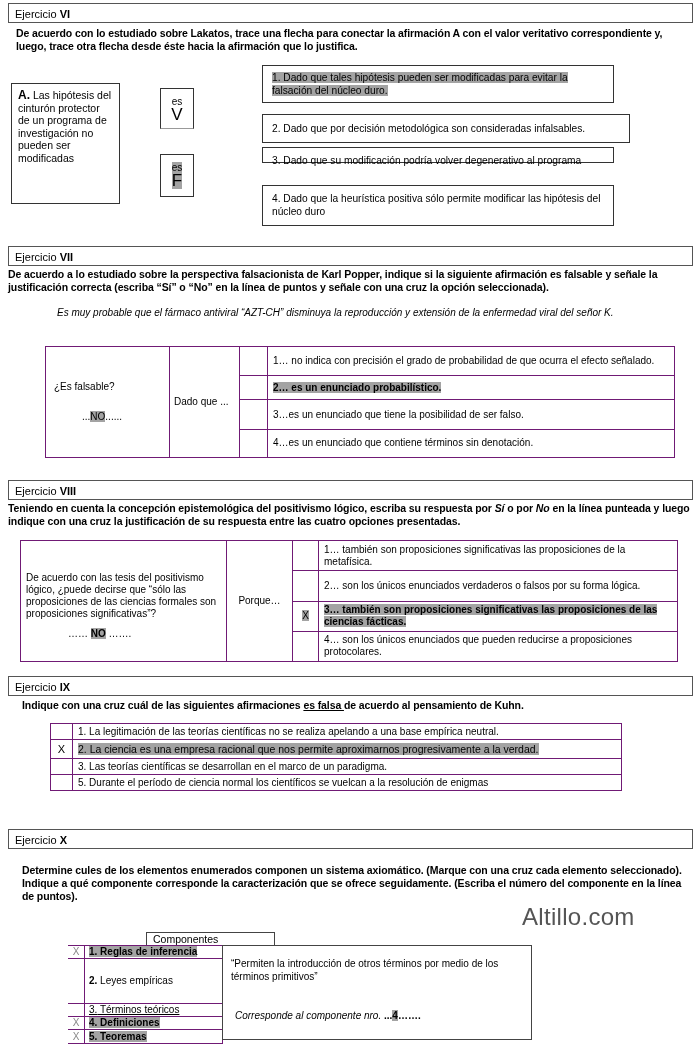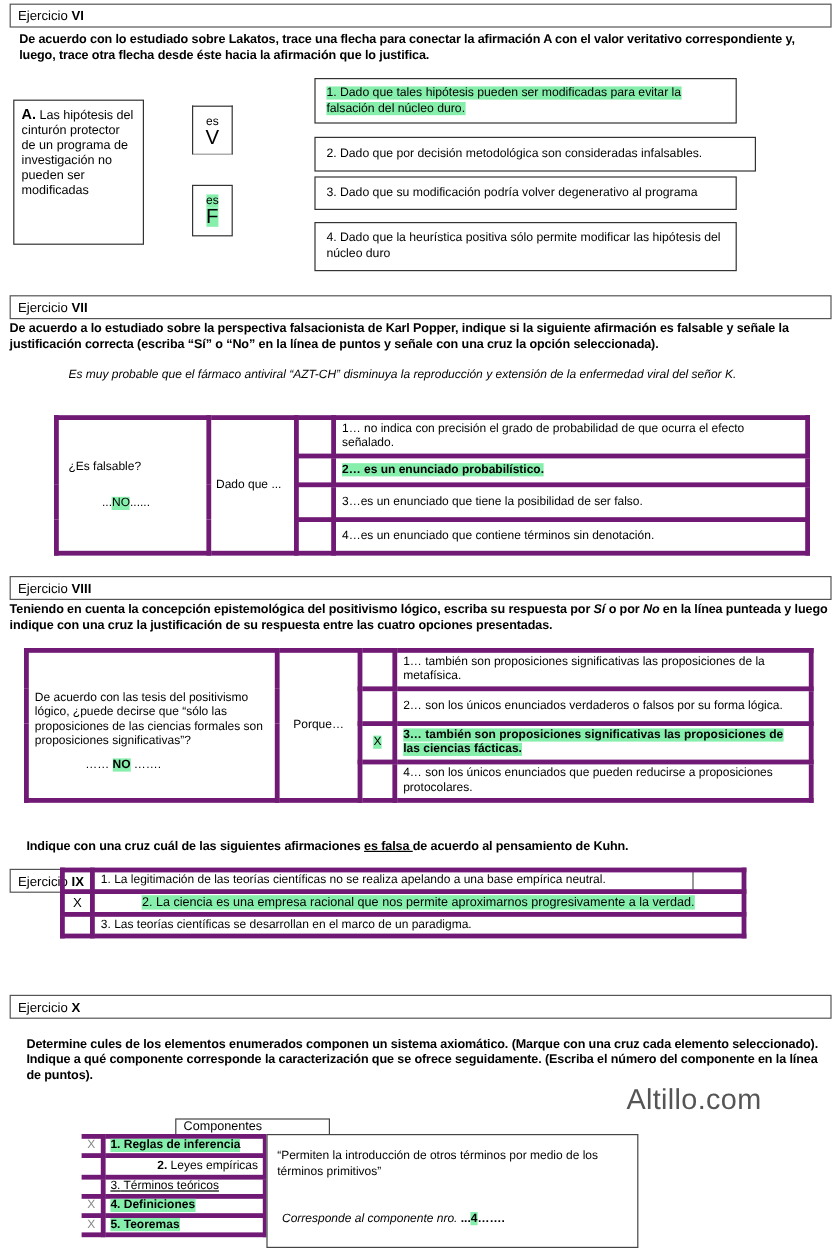--- a/index.html
+++ b/index.html
@@ -2,23 +2,23 @@
 <html><head>
 <meta charset="utf-8">
 <style>
   html, body { margin: 0; padding: 0; background: #fff; }
   body { width: 700px; height: 1046px; position: relative; overflow: hidden; font-family: "Liberation Sans", sans-serif; color: #000; font-size: 11px; }
   .abs { position: absolute; }
   .hdr { position: absolute; border: 1px solid #555; height: 20px; line-height: 20px; padding-left: 6px; font-family: "Liberation Sans", sans-serif; font-size: 11px; box-sizing: border-box; }
   .hdr b { font-weight: bold; }
   .instr { position: absolute; font-size: 10.5px; line-height: 13px; font-weight: bold; letter-spacing: -0.1px; }
   .box { position: absolute; border: 1px solid #333; box-sizing: border-box; background: #fff; }
-  .hl { background: #86efac; }
+  .hl { background: #a3a3a3; }
   table { border-collapse: collapse; font-family: "Liberation Sans", sans-serif; }
-  td { border: 4px solid #701a75; vertical-align: middle; font-size: 10px; padding: 2px 5px; line-height: 12px; }
+  td { border: 1px solid #701a75; vertical-align: middle; font-size: 10px; padding: 2px 5px; line-height: 12px; }
   .ital { font-style: italic; }
   .bold { font-weight: bold; }
 </style>
 </head>
 <body>
 
 <div class="hdr" style="left:8px; top:3px; width:685px;">
   <span>Ejercicio </span><b>VI</b>
 </div>
 <div class="instr" style="left:16px; top:27px; width:678px;">De acuerdo con  lo estudiado sobre Lakatos, trace una flecha para conectar la afirmación A con el valor veritativo correspondiente y, luego, trace otra flecha desde éste hacia la afirmación que lo justifica.</div>
@@ -37,21 +37,21 @@
     <div class="hl" style="font-size:17px; line-height:16px;">F</div>
   </div>
 </div>
 
 <div class="box" style="left:262px; top:65px; width:352px; height:38px; padding:5px 9px; font-size:10.2px; line-height:13px;">
   <span class="hl">1. Dado que tales hipótesis pueden ser modificadas para evitar la falsación del núcleo duro.</span>
 </div>
 <div class="box" style="left:262px; top:114px; width:368px; height:29px; padding:7px 9px; font-size:10.2px; line-height:13px;">
   <span>2. Dado que por decisión metodológica son consideradas infalsables.</span>
 </div>
-<div class="box" style="left:262px; top:147px; width:352px; height:28px; padding:6px 9px; font-size:10.2px; line-height:13px;">
+<div class="box" style="left:262px; top:147px; width:352px; height:16px; padding:6px 9px; font-size:10.2px; line-height:13px;">
   <span>3. Dado que su modificación podría volver degenerativo al programa</span>
 </div>
 <div class="box" style="left:262px; top:185px; width:352px; height:41px; padding:6px 9px; font-size:10.2px; line-height:13px;">
   <span>4. Dado que la heurística positiva sólo permite modificar las hipótesis del núcleo duro</span>
 </div>
 
 <div class="hdr" style="left:8px; top:246px; width:685px;">
   <span>Ejercicio </span><b>VII</b>
 </div>
 <div class="instr" style="left:8px; top:268px; width:690px;">De acuerdo a lo estudiado sobre la perspectiva falsacionista de Karl Popper, indique si la siguiente afirmación es falsable y señale la justificación correcta (escriba “Sí” o “No” en la línea de puntos y señale con una cruz la opción seleccionada).</div>
@@ -109,40 +109,44 @@
     <td style="text-align:center;"><span class="hl">X</span></td>
     <td><span class="hl bold">3… también son proposiciones significativas las proposiciones de las ciencias fácticas.</span></td>
   </tr>
   <tr style="height:29px;">
     <td style="text-align:center;"></td>
     <td><span>4… son los únicos enunciados que pueden reducirse a proposiciones protocolares.</span></td>
   </tr>
 </tbody>
   </table>
 
-<div class="hdr" style="left:8px; top:676px; width:570px;margin-top:48px;">
+<div class="hdr" style="left:8px; top:676px; width:685px;">
   <span>Ejercicio </span><b>IX</b>
 </div>
 <div class="instr" style="left:22px; top:699px; width:670px;">
   <span>Indique con una cruz cuál  de las siguientes afirmaciones </span><u>es falsa </u><span>de acuerdo al pensamiento de Kuhn.</span>
 </div>
 
 <table style="position:absolute; left:50px; top:723px; width:572px;">
   <tbody>
       <tr style="height:16px;">
     <td style="width:19px; text-align:center; padding:1px;"></td>
     <td style="padding:1px 5px;"><span>1. La legitimación de las teorías científicas no se realiza apelando a una base empírica neutral.</span></td>
   </tr>
   <tr style="height:19px;">
     <td style="text-align:center; padding:1px; font-size:11px;">X</td>
-    <td style="padding:1px 5px;text-align:center;"><span class="hl" style="font-size:10.5px;">2. La ciencia es una empresa racional que nos permite aproximarnos progresivamente a la verdad.</span></td>
+    <td style="padding:1px 5px;"><span class="hl" style="font-size:10.5px;">2. La ciencia es una empresa racional que nos permite aproximarnos progresivamente a la verdad.</span></td>
   </tr>
   <tr style="height:16px;margin-left:42px;">
     <td style="text-align:center; padding:1px;"></td>
     <td style="padding:1px 5px;"><span>3. Las teorías científicas se desarrollan en el marco de un paradigma.</span></td>
+  </tr>
+  <tr style="height:16px;">
+    <td style="text-align:center; padding:1px;"></td>
+    <td style="padding:1px 5px;"><span>5. Durante el período de ciencia normal los científicos se vuelcan a la resolución de enigmas</span></td>
   </tr>
 </tbody>
   </table>
 
 <div class="hdr" style="left:8px; top:829px; width:685px;">
   <span>Ejercicio </span><b>X</b>
 </div>
 <div class="instr" style="left:22px; top:864px; width:670px;">Determine cules de los elementos enumerados componen un sistema axiomático. (Marque con una cruz cada elemento seleccionado).  Indique a qué componente corresponde la caracterización que se ofrece seguidamente.  (Escriba el número del componente en la línea de puntos).</div>
 <div class="abs" style="left:522px; top:903px; font-size:24px; color:#555; font-weight:normal; letter-spacing:0.3px;">Altillo.com</div>
 
@@ -151,21 +155,21 @@
 </div>
 
 <table style="position:absolute; left:68px; top:945px; width:155px; border-top:1px solid #444;">
   <tbody>
       <tr style="height:12px;">
     <td style="width:16px; text-align:center; color:#888; padding:0; border-left:none;">X</td>
     <td style="padding:0 4px; font-size:10px;"><span class="hl"><b>1.</b><b> Reglas de inferencia</b></span></td>
   </tr>
   <tr style="height:12px;">
     <td style="text-align:center; padding:0; border-left:none;"></td>
-    <td style="padding:1px 4px; font-size:10px;text-align:right;"><b>2.</b><span> Leyes empíricas</span></td>
+    <td style="padding:16px 4px; font-size:10px;"><b>2.</b><span> Leyes empíricas</span></td>
   </tr>
   <tr style="height:12px;text-decoration:underline;">
     <td style="text-align:center; padding:0; border-left:none;"></td>
     <td style="padding:0 4px; font-size:10px;"><span>3.</span><span> Términos teóricos</span></td>
   </tr>
   <tr style="height:12px;">
     <td style="text-align:center; color:#888; padding:0; border-left:none;">X</td>
     <td style="padding:0 4px; font-size:10px;"><span class="hl"><b>4.</b><b> Definiciones</b></span></td>
   </tr>
   <tr style="height:14px;">

